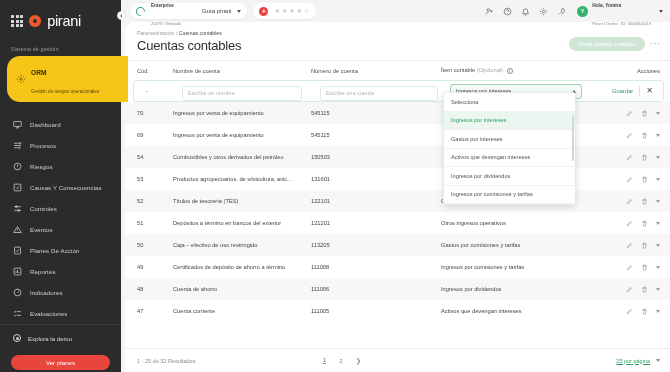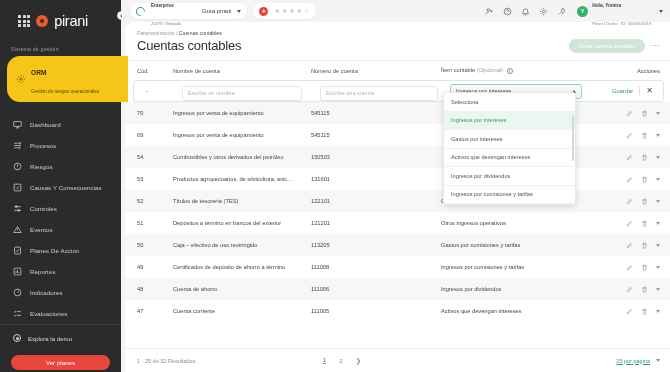--- a/index.html
+++ b/index.html
@@ -10,21 +10,21 @@
     overflow: hidden;
   }
   .app { position: relative; width: 670px; height: 372px; display: flex; background:#f4f4f4; }
 
   
   .sidebar {
     width: 121px; height: 372px; background: #2b2b2b;
     display: flex; flex-direction: column; flex-shrink: 0;
     position: relative; z-index: 5;
   }
-  .sb-brand { display:flex; align-items:center; gap:6px; padding: 13px 0 0 18px; }
+  .sb-brand { display:flex; align-items:center; gap:6px; padding: 13px 0 0 11px; }
   .grid-dots { display:grid; grid-template-columns: repeat(3, 3px); grid-gap:1.6px; }
   .grid-dots i { width:3px; height:3px; background:#d8d8d8; border-radius:0.5px; display:block; }
   .brand-mark { width:12px; height:12px; border-radius:50%; background:#f05a28;
                 display:flex; align-items:center; justify-content:center; }
   .brand-mark::after { content:""; width:4px; height:4px; border-radius:50%; background:#2b2b2b; }
   .brand-word { color:#fff; font-size:14.5px; letter-spacing:-0.3px; font-weight:400; }
 
   .sb-section-label { color:#9a9a9a; font-size:5.2px; padding: 17px 0 4px 11px; letter-spacing:0.2px; }
 
   .orm-pill {
@@ -72,21 +72,21 @@
   .tb-right svg { width:9px; height:9px; cursor:pointer; }
   .user-chip { display:flex; align-items:center; gap:4px; margin-left:2px; }
   .avatar { width:11px; height:11px; border-radius:50%; background:#35b36a; color:#fff; font-size:5.6px;
             display:flex; align-items:center; justify-content:center; font-weight:bold; }
   .u-t { font-size:4.8px; font-weight:bold; color:#3c3c3c; line-height:1.25; }
   .u-s { font-size:4.2px; color:#8b8b8b; line-height:1.25; }
 
   
   .content { flex:1; background:#fff; border-radius:9px 0 0 0; margin-left:4px; position:relative;
              display:flex; flex-direction:column; overflow:hidden; }
-  .head-row { display:flex; align-items:flex-end; padding: 8px 10px 0 12px; gap: 18px; }
+  .head-row { display:flex; align-items:center; padding: 8px 10px 0 12px; gap: 18px; }
   .crumb { font-size:5.2px; color:#9b9b9b; margin-bottom:2px; }
   .crumb b { color:#4a4a4a; font-weight:normal; }
   .ptitle { font-size:13px; color:#2f2f2f; font-weight:400; letter-spacing:-0.2px; }
   .head-right { margin-left:auto; display:flex; align-items:center; gap:6px; padding-top:5px; }
   .btn-create { background:#cfe6d7; color:#fff; border:none; border-radius:10px; height:14px;
                 padding: 0 9px; font-size:5.8px; font-family:inherit; cursor:pointer; }
   .dots3 { color:#8b8b8b; font-size:8px; letter-spacing:0.5px; cursor:pointer; line-height:1;}
 
   
   .tbl { margin-top:7px; border-top:1px solid #ececec; flex:1; display:flex; flex-direction:column;

